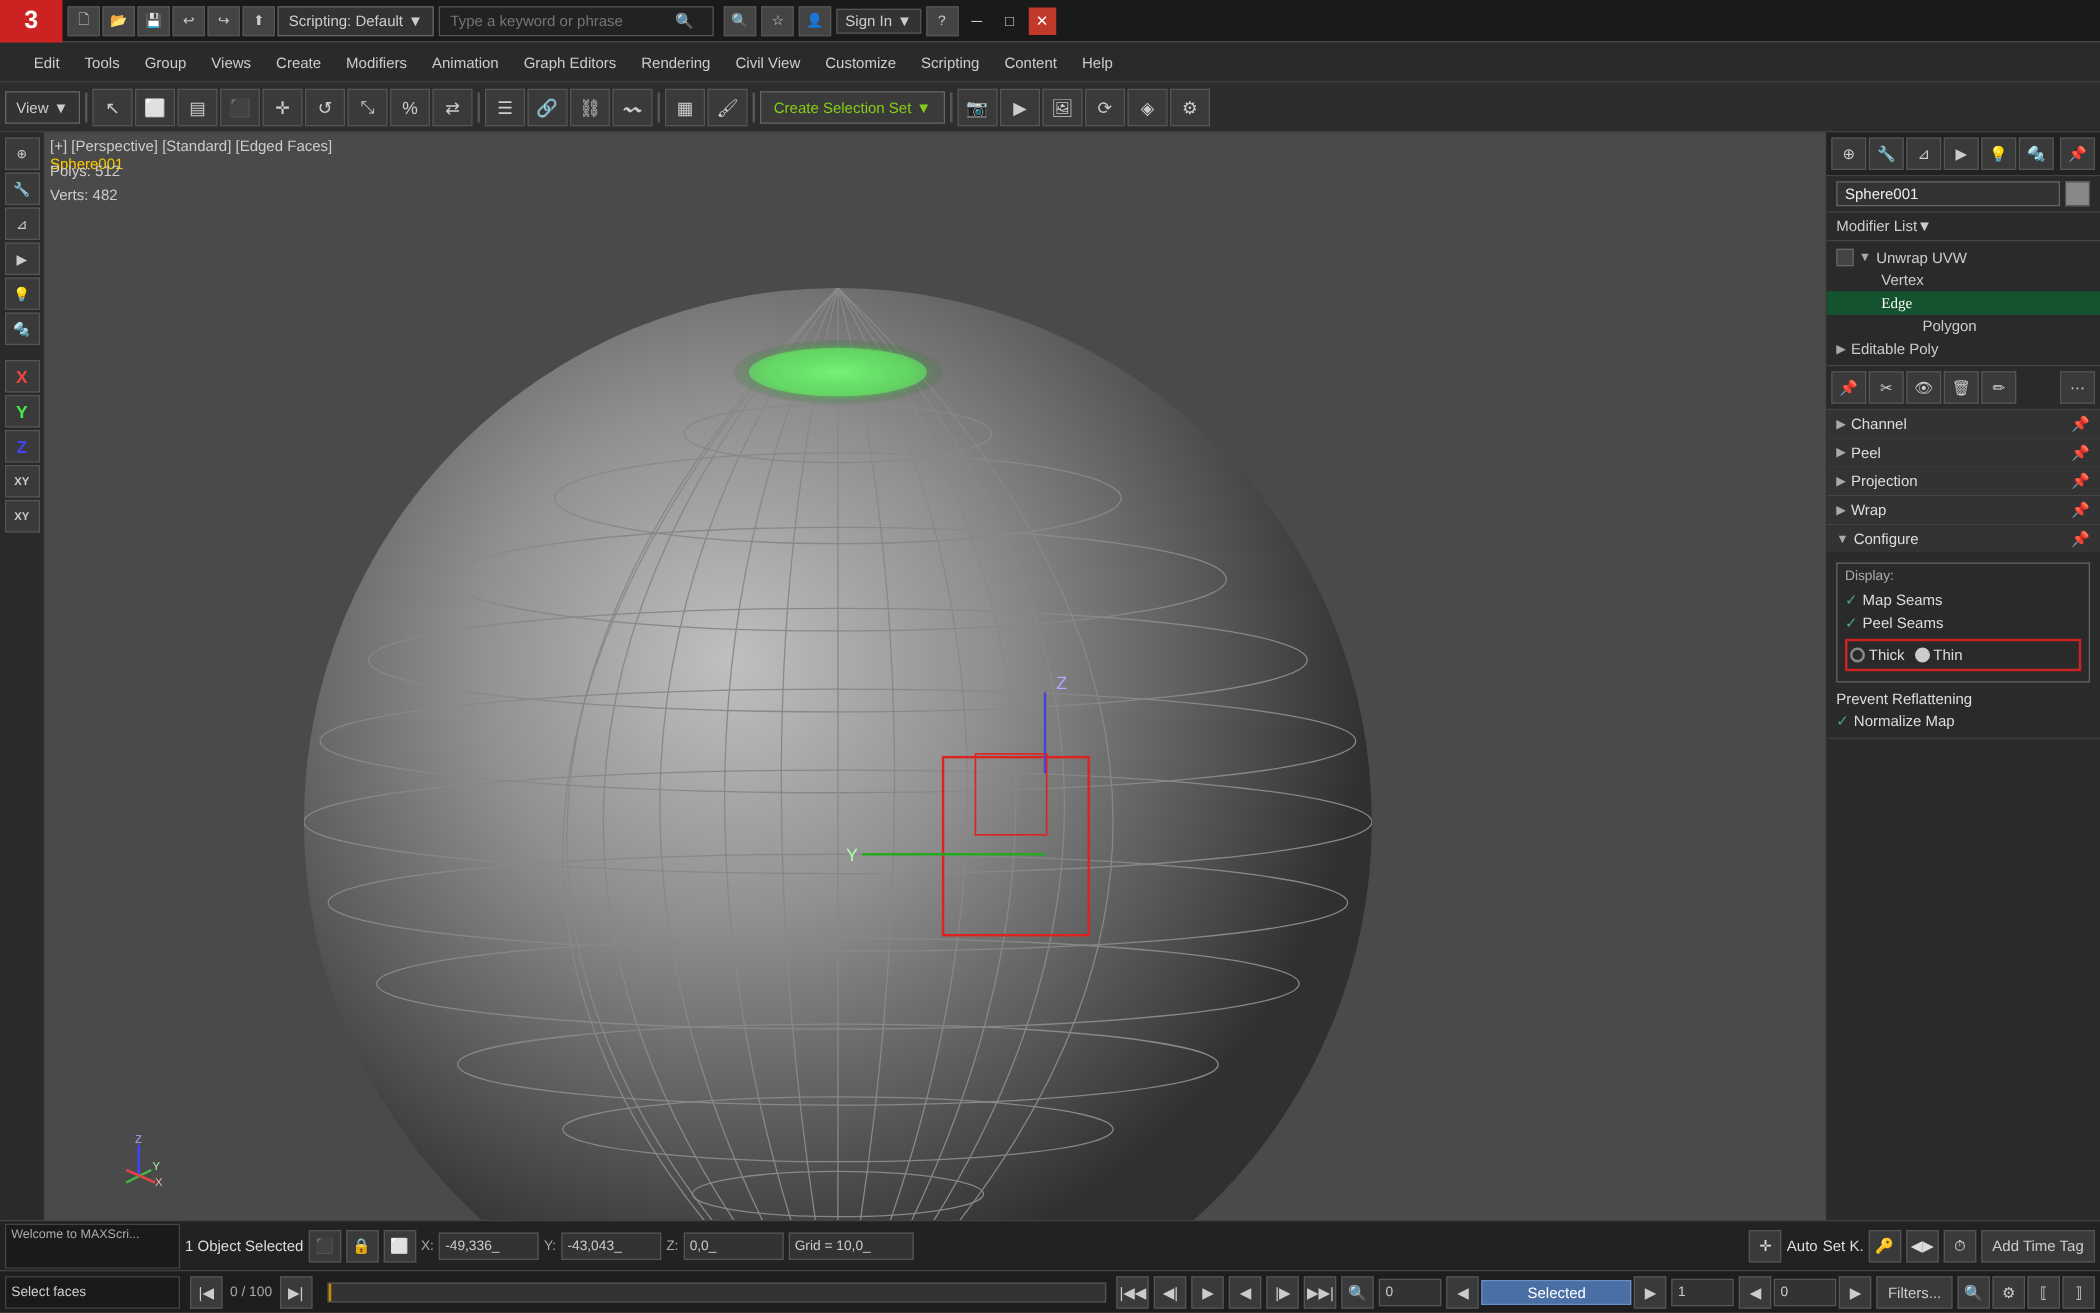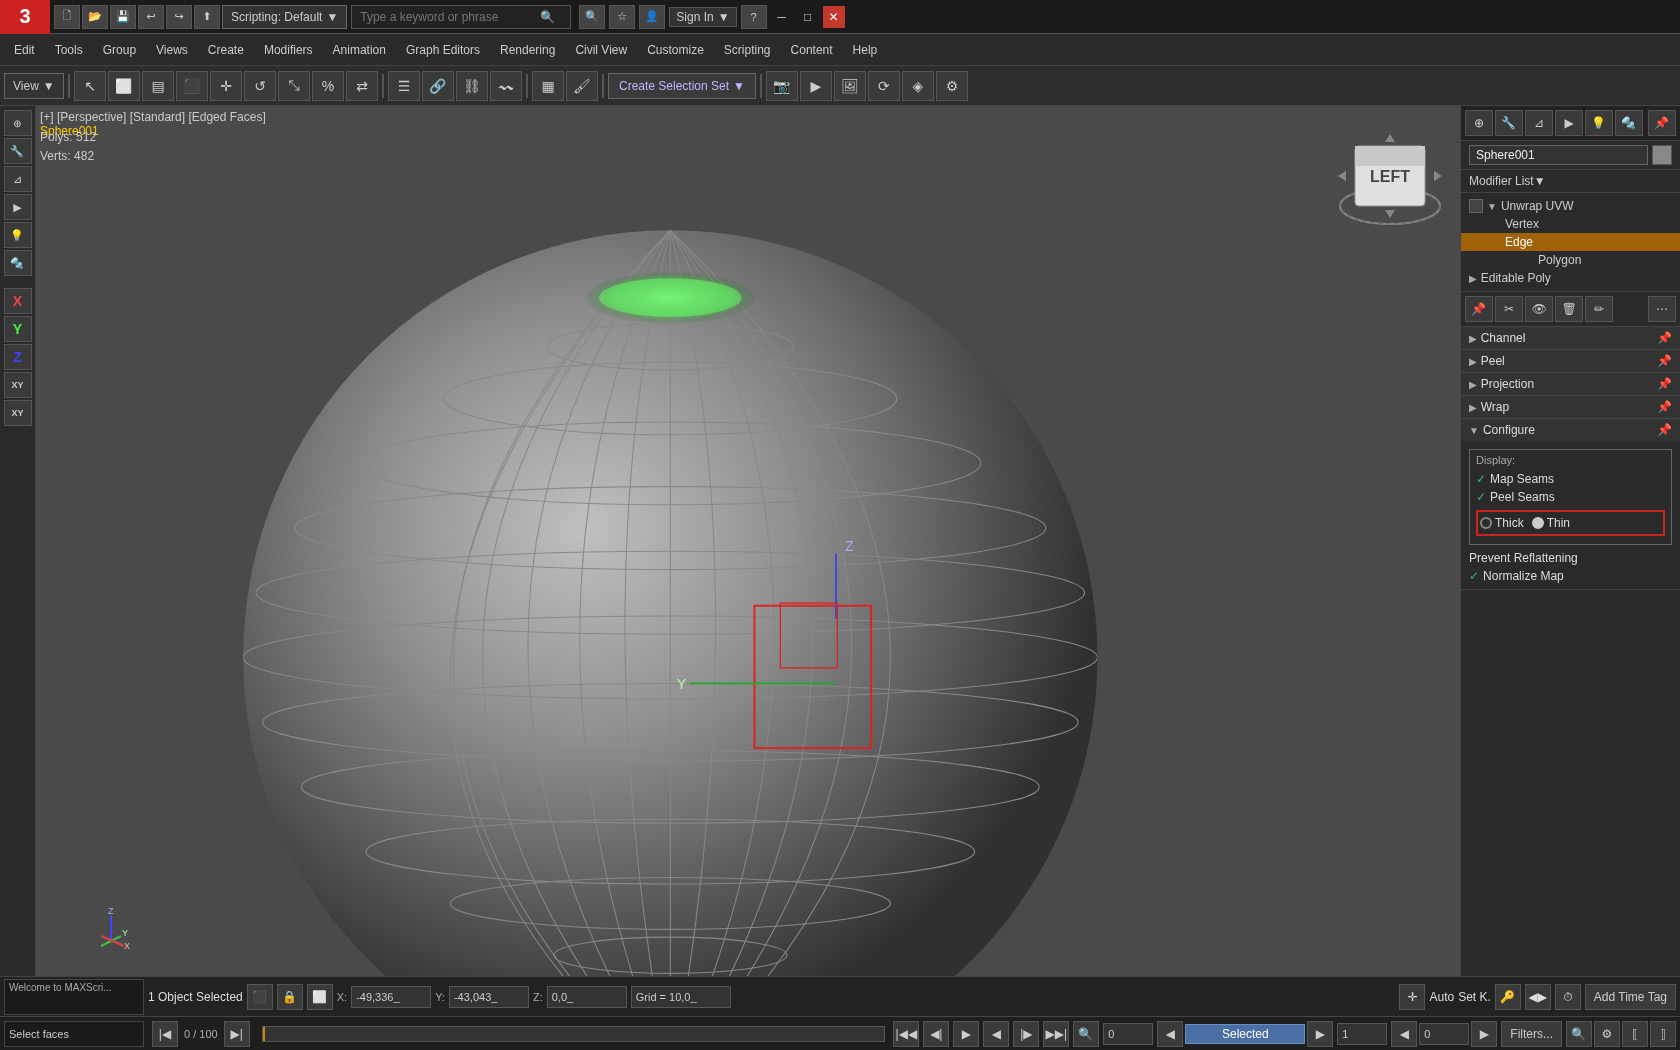--- a/index.html
+++ b/index.html
@@ -19,33 +19,33 @@
     #titlebar .search-box { display: flex; align-items: center; background: #222; border: 1px solid #555; padding: 2px 8px; height: 24px; min-width: 220px; }
     #titlebar .search-box input { background: transparent; border: none; outline: none; color: #aaa; font-size: 12px; width: 180px; }
     #titlebar .right-btns { display: flex; align-items: center; gap: 4px; padding: 0 8px; }
     #titlebar .sign-in { display: flex; align-items: center; gap: 4px; color: #ccc; font-size: 12px; padding: 2px 6px; background: #333; border: 1px solid #555; cursor: pointer; }
     #titlebar .win-btn { width: 22px; height: 22px; display: flex; align-items: center; justify-content: center; cursor: pointer; color: #ccc; }
     #titlebar .win-btn.close { background: #c0392b; color: white; }
 
     
     #menubar {
       width: 100%; height: 32px; background: #2a2a2a; display: flex; align-items: center;
-      border-bottom: 1px solid #444; padding: 0 4px;
+      border-bottom: 1px solid #444; padding: 0 17px;
     }
     #menubar .menu-item { padding: 4px 10px; cursor: pointer; color: #ccc; font-size: 12px; }
 
     
     #toolbar {
       width: 100%; height: 40px; background: #2d2d2d; display: flex; align-items: center;
       border-bottom: 1px solid #444; padding: 0 4px; gap: 2px; text-align: right;
     }
     .tb-icon { width: 32px; height: 30px; background: #3a3a3a; border: 1px solid #555; display: flex; align-items: center; justify-content: center; cursor: pointer; color: #ccc; font-size: 14px; }
     .tb-separator { width: 2px; height: 24px; background: #555; margin: 0 2px; }
     .tb-dropdown { background: #333; border: 1px solid #666; padding: 2px 8px; color: #ccc; font-size: 12px; height: 26px; display: flex; align-items: center; gap: 4px; cursor: pointer; min-width: 60px; }
-    .creation-set-btn { background: #3a3a3a; border: 1px solid #666; padding: 2px 10px; color: #c4b5fd; font-size: 12px; height: 26px; display: flex; align-items: center; gap: 4px; cursor: pointer; }
+    .creation-set-btn { background: #3a3a3a; border: 1px solid #666; padding: 2px 10px; color: #84cc16; font-size: 12px; height: 26px; display: flex; align-items: center; gap: 4px; cursor: pointer; }
 
     
     #main { display: flex; width: 100%; height: calc(1050px - 34px - 32px - 40px - 40px - 34px); }
 
     
     #left-toolbar { width: 36px; background: #2a2a2a; border-right: 1px solid #444; display: flex; flex-direction: column; align-items: center; padding: 4px 2px; gap: 2px; overflow: hidden; }
     .lt-btn { width: 28px; height: 26px; background: #3a3a3a; border: 1px solid #555; display: flex; align-items: center; justify-content: center; cursor: pointer; color: #ccc; font-size: 11px; }
 
     
     #viewport { flex: 1; background: #4a4a4a; position: relative; overflow: hidden; }
@@ -61,21 +61,21 @@
     #right-panel { width: 220px; background: #2a2a2a; border-left: 1px solid #444; display: flex; flex-direction: column; overflow-y: auto; }
     #rp-top-icons { display: flex; gap: 2px; padding: 4px; border-bottom: 1px solid #444; background: #222; }
     .rp-icon { width: 28px; height: 26px; background: #3a3a3a; border: 1px solid #555; display: flex; align-items: center; justify-content: center; cursor: pointer; color: #ccc; font-size: 12px; }
     #rp-obj-name { padding: 4px 8px; font-size: 13px; color: #eee; display: flex; align-items: center; gap: 4px; border-bottom: 1px solid #444; }
     #rp-obj-name-box { background: #333; border: 1px solid #666; flex: 1; padding: 2px 6px; color: #eee; font-size: 12px; }
     #rp-modifier-label { padding: 4px 8px; font-size: 12px; color: #ccc; display: flex; align-items: center; justify-content: flex-start; border-bottom: 1px solid #444; }
     
     
     #modifier-tree { padding: 4px 0; border-bottom: 1px solid #444; }
     .mod-item { padding: 2px 8px; font-size: 12px; color: #ccc; display: flex; align-items: center; gap: 4px; cursor: pointer; }
-    .mod-item.selected { background: #a16207; color: white; }
+    .mod-item.selected { background: #14532d; color: white; font-family: Liberation Serif, serif; }
     .mod-item .eye-icon { width: 14px; height: 14px; border: 1px solid #666; display: inline-block; }
     .mod-item .indent { width: 16px; display: inline-block; }
     .mod-item .expand { color: #aaa; font-size: 10px; }
     
     
     #mod-tools { display: flex; gap: 2px; padding: 4px; border-bottom: 1px solid #444; flex-wrap: wrap; }
     .mod-tool-btn { width: 28px; height: 26px; background: #3a3a3a; border: 1px solid #555; display: flex; align-items: center; justify-content: center; cursor: pointer; color: #ccc; font-size: 12px; }
     
     
     .rollout { border-bottom: 1px solid #444; }
@@ -307,37 +307,20 @@
       <text x="625" y="338" fill="#aaaaff" font-size="11">Z</text>
 
       <line x1="505" y1="440" x2="618" y2="440" stroke="#22aa22" stroke-width="1.5"></line>
       <text x="495" y="444" fill="#aaffaa" font-size="11">Y</text>
 
       <rect x="575" y="378" width="44" height="50" fill="none" stroke="#dd2222" stroke-width="1"></rect>
 
       <ellipse cx="490" cy="730" rx="200" ry="30" fill="#222" opacity="0.4"></ellipse>
     </svg>
 
-    <div id="viewcube">
-      <svg width="120" height="120" viewBox="0 0 120 120" xmlns="http://www.w3.org/2000/svg">
-
-        <ellipse cx="60" cy="80" rx="50" ry="18" fill="none" stroke="#888" stroke-width="2"></ellipse>
-        <ellipse cx="60" cy="80" rx="50" ry="18" fill="none" stroke="#666" stroke-width="1" stroke-dasharray="4 4"></ellipse>
-
-        <rect x="25" y="20" width="70" height="60" rx="4" fill="#e0e0e0" stroke="#999" stroke-width="1"></rect>
-        <rect x="25" y="20" width="70" height="20" rx="0" fill="#c8c8c8"></rect>
-
-        <text x="60" y="56" text-anchor="middle" font-size="16" font-weight="bold" fill="#444">LEFT</text>
-
-        <polygon points="60,8 55,16 65,16" fill="#888"></polygon>
-        <polygon points="60,92 55,84 65,84" fill="#888"></polygon>
-        <polygon points="8,50 16,45 16,55" fill="#888"></polygon>
-        <polygon points="112,50 104,45 104,55" fill="#888"></polygon>
-      </svg>
-    </div>
 
     <div id="viewport-axes">
       <svg width="50" height="50" viewBox="0 0 50 50">
         <line x1="25" y1="35" x2="25" y2="10" stroke="#4444ff" stroke-width="2"></line>
         <text x="22" y="8" fill="#aaaaff" font-size="9">Z</text>
         <line x1="15" y1="40" x2="35" y2="30" stroke="#44bb44" stroke-width="2"></line>
         <text x="36" y="30" fill="#aaffaa" font-size="9">Y</text>
         <line x1="15" y1="30" x2="38" y2="40" stroke="#dd4444" stroke-width="2"></line>
         <text x="38" y="43" fill="#ffaaaa" font-size="9">X</text>
       </svg>

